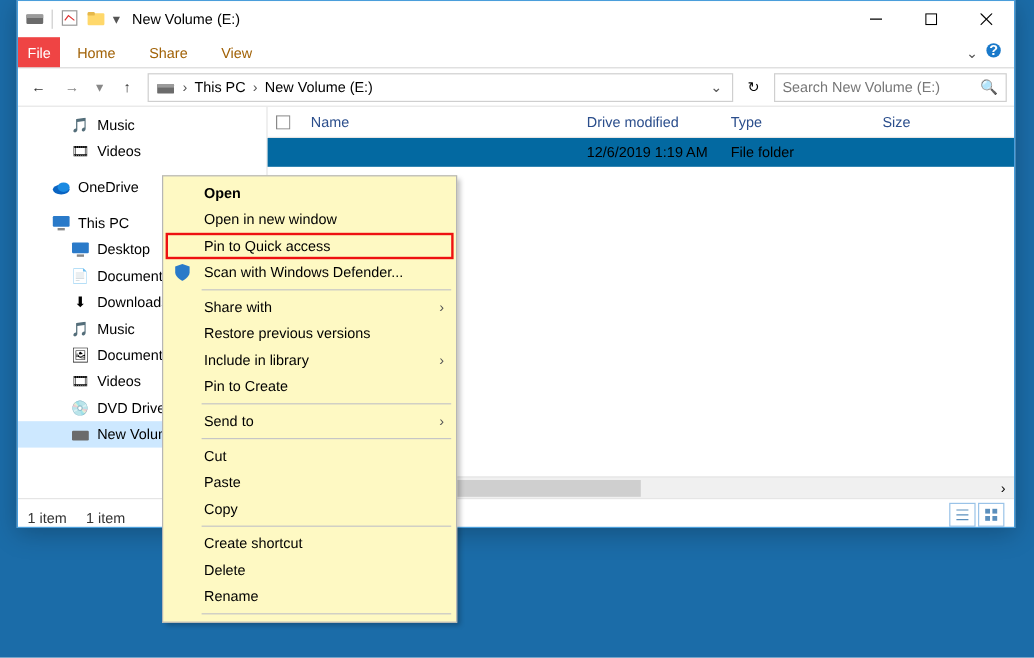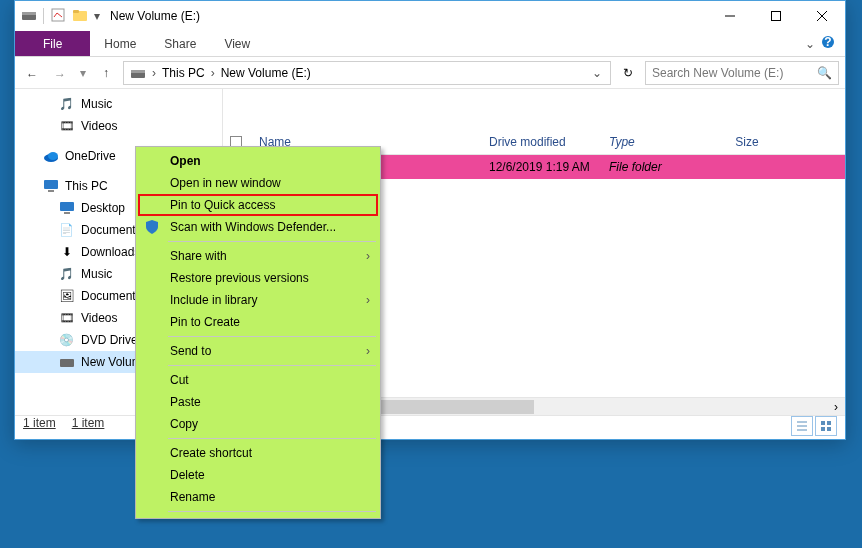--- a/index.html
+++ b/index.html
@@ -4,55 +4,55 @@
 <style>
   * { margin: 0; padding: 0; box-sizing: border-box; font-family: "Segoe UI", Tahoma, sans-serif; font-size: 12px; }
   body { background: #1b6ca8; width: 862px; height: 548px; position: relative; overflow: hidden; }
   .window { position: absolute; left: 14px; top: 0; width: 832px; height: 440px; background: #fff; border: 1px solid #4a9edb; box-shadow: 0 4px 20px rgba(0,0,0,.25); display: flex; flex-direction: column; }
   .titlebar { height: 30px; display: flex; align-items: center; padding-left: 6px; background: #fff; }
   .titlebar .tb-icons { display: flex; align-items: center; gap: 6px; }
   .titlebar .title { margin-left: 10px; color: #000; }
   .winbtns { margin-left: auto; display: flex; }
   .winbtn { width: 46px; height: 30px; display: flex; align-items: center; justify-content: center; color: #000; }
   .ribbon-tabs { height: 26px; display: flex; align-items: center; border-bottom: 1px solid #d9d9d9; }
-  .tab { padding: 0 14px; height: 100%; display: flex; align-items: center; color: #404040; cursor: default; }
-  .tab.file { background: #701a75; color: #fff; padding: 0 28px; }
+  .tab { padding: 0 14px; height: 100%; display: flex; align-items: center; color: #a16207; cursor: default; }
+  .tab.file { background: #ef4444; color: #fff; padding: 0 8px; }
   .help { margin-left: auto; margin-right: 10px; display:flex; align-items:center; gap:6px; }
   .addrbar { height: 32px; display: flex; align-items: center; padding: 0 6px; gap: 6px; border-bottom: 1px solid #e5e5e5; }
   .navbtn { width: 22px; height: 22px; display: flex; align-items: center; justify-content: center; color: #888; }
   .navbtn.enabled { color: #333; }
   .addr { flex: 1; border: 1px solid #cfcfcf; height: 24px; display: flex; align-items: center; padding: 0 4px; gap: 4px; }
   .addr .crumb { display:flex; align-items:center; gap:4px; padding: 0 2px; }
   .addr .sep { color:#555; }
   .refresh { width: 22px; height: 22px; display:flex; align-items:center; justify-content:center; border:1px solid transparent; }
   .search { width: 194px; border: 1px solid #cfcfcf; height: 24px; display: flex; align-items: center; padding: 0 6px; color: #777; justify-content: space-between; }
   .body { flex: 1; display: flex; min-height: 0; }
   .nav { width: 208px; border-right: 1px solid #e5e5e5; padding: 4px 0; overflow: hidden; }
   .navitem { height: 22px; display: flex; align-items: center; gap: 6px; padding-left: 28px; color: #000; white-space: nowrap; overflow: hidden; }
   .navitem.indent { padding-left: 44px; }
   .navitem.selected { background: #cde8ff; }
   .navitem .ic { width: 16px; height: 16px; display:flex; align-items:center; justify-content:center; flex: 0 0 16px; }
   .spacer8 { height: 8px; }
   .main { flex: 1; display: flex; flex-direction: column; position: relative; }
-  .colhead { height: 26px; display: flex; align-items: center; border-bottom: 1px solid #e5e5e5; color: #2b4e8c; margin-top: 40px; }
+  .colhead { height: 26px; display: flex; align-items: center; border-bottom: 1px solid #e5e5e5; color: #2b4e8c; }
   .colhead .col { padding-left: 10px; }
   .cbx-col { width: 26px; display:flex; justify-content:center; align-items:center; }
   .col-name   { width: 230px; }
   .col-date   { width: 120px; }
-  .col-type   { width: 108px; font-style: italic; }
+  .col-type   { width: 108px; }
   .col-size   { width: 70px; text-align: center; }
-  .row { height: 24px; display: flex; align-items: center; background: #ec4899; }
+  .row { height: 24px; display: flex; align-items: center; background: #0369a1; }
   .row .cell { padding-left: 10px; overflow:hidden; white-space:nowrap; }
   .hscroll { height: 18px; background: #f0f0f0; border-top: 1px solid #e5e5e5; position: relative; }
   .hscroll .thumb { position:absolute; left:0; top:2px; height:14px; width:50%; background:#cfcfcf; }
   .hscroll .arrow { position:absolute; right:0; top:0; width:18px; height:18px; display:flex; align-items:center; justify-content:center; }
-  .status { height: 24px; border-top: 1px solid #e5e5e5; display: flex; align-items: flex-start; padding: 0 8px; gap: 16px; color: #333; text-decoration: underline; }
+  .status { height: 24px; border-top: 1px solid #e5e5e5; display: flex; align-items: flex-end; padding: 0 8px; gap: 16px; color: #333; }
   .status .viewbtns { margin-left: auto; display: flex; gap: 2px; }
   .viewbtn { width: 22px; height: 20px; border: 1px solid #9ac3e8; display:flex; align-items:center; justify-content:center; }
-  .context { position: absolute; left: 135px; top: 146px; width: 246px; background: #bef264; border: 1px solid #b6b6b6; box-shadow: 3px 3px 4px rgba(0,0,0,.25); padding: 3px 2px; }
+  .context { position: absolute; left: 135px; top: 146px; width: 246px; background: #fef9c3; border: 1px solid #b6b6b6; box-shadow: 3px 3px 4px rgba(0,0,0,.25); padding: 3px 2px; }
   .citm { height: 22px; display: flex; align-items: center; padding-left: 32px; position: relative; }
   .citm .cicon { position:absolute; left:6px; width:16px; height:16px; display:flex; align-items:center; justify-content:center; }
   .citm .arrow { position:absolute; right:8px; color:#555; }
   .csep { height: 1px; background: #c6c6c6; margin: 3px 2px 3px 30px; }
   .highlight { border: 2px solid #e11; padding-left:30px !important; }
   .chev { color:#555; }
   .drop { margin-left:auto; width:18px; display:flex; justify-content:center; color:#555;}
 </style>
 </head>
 <body>

